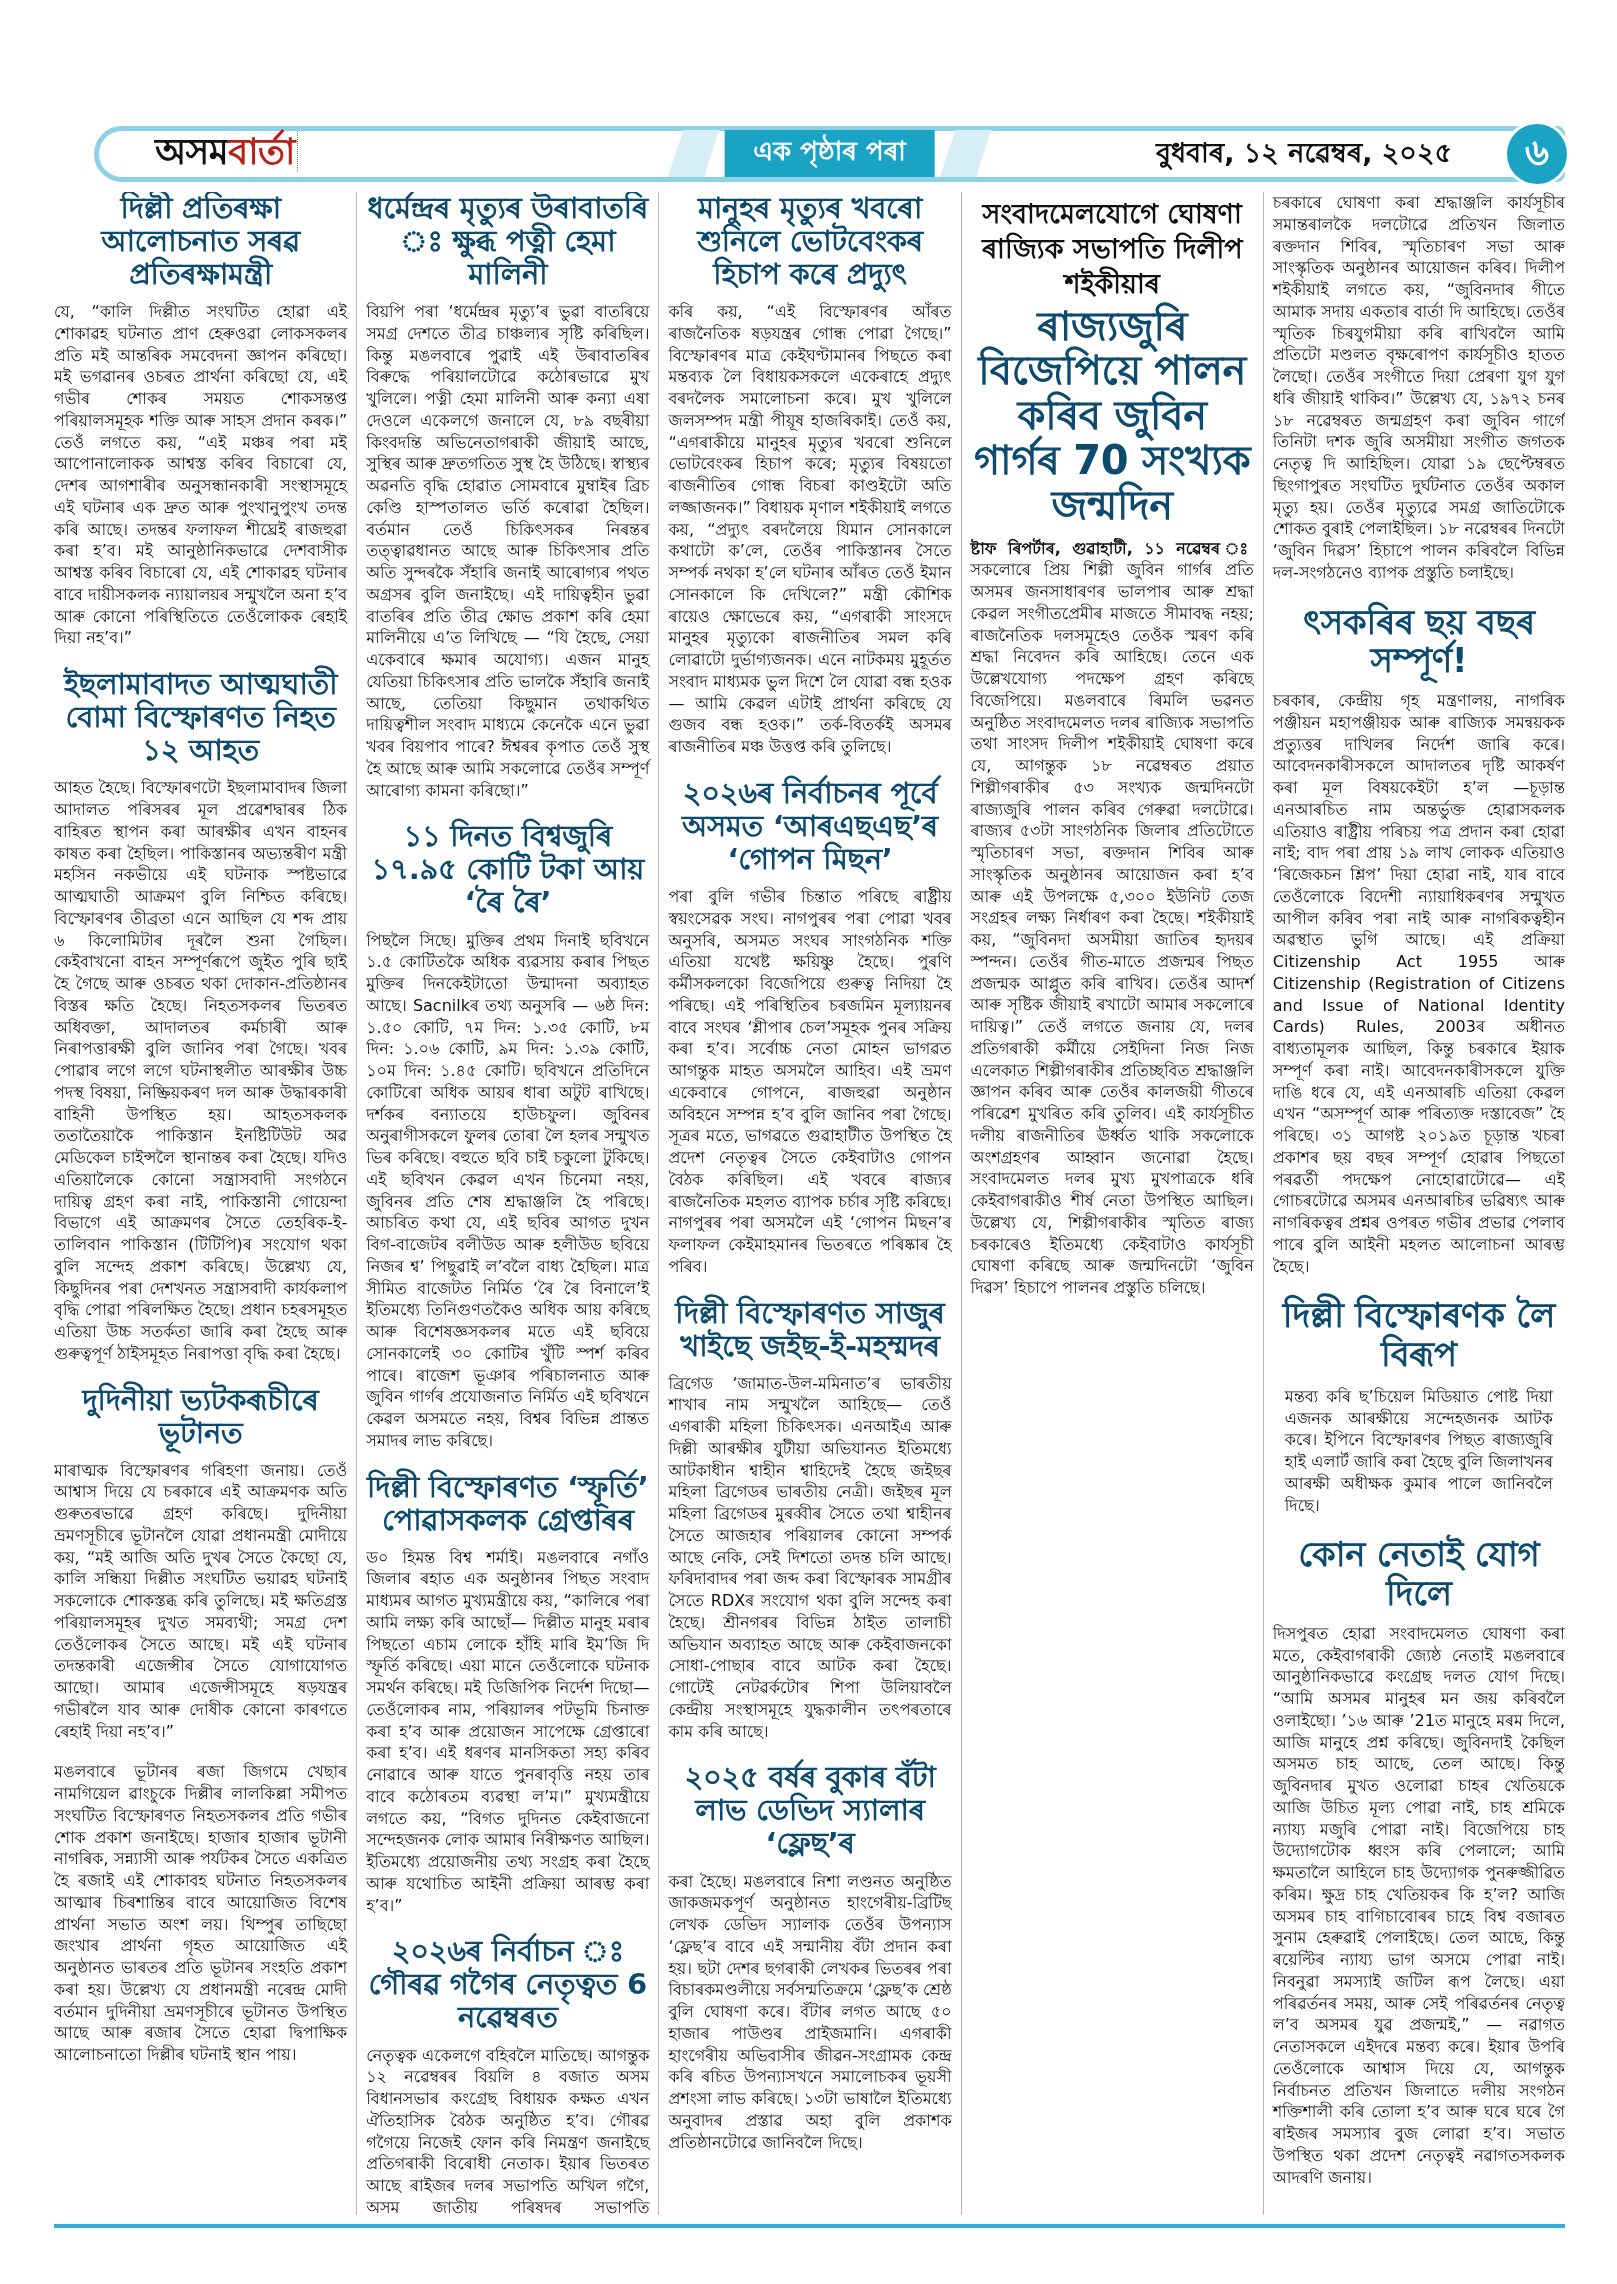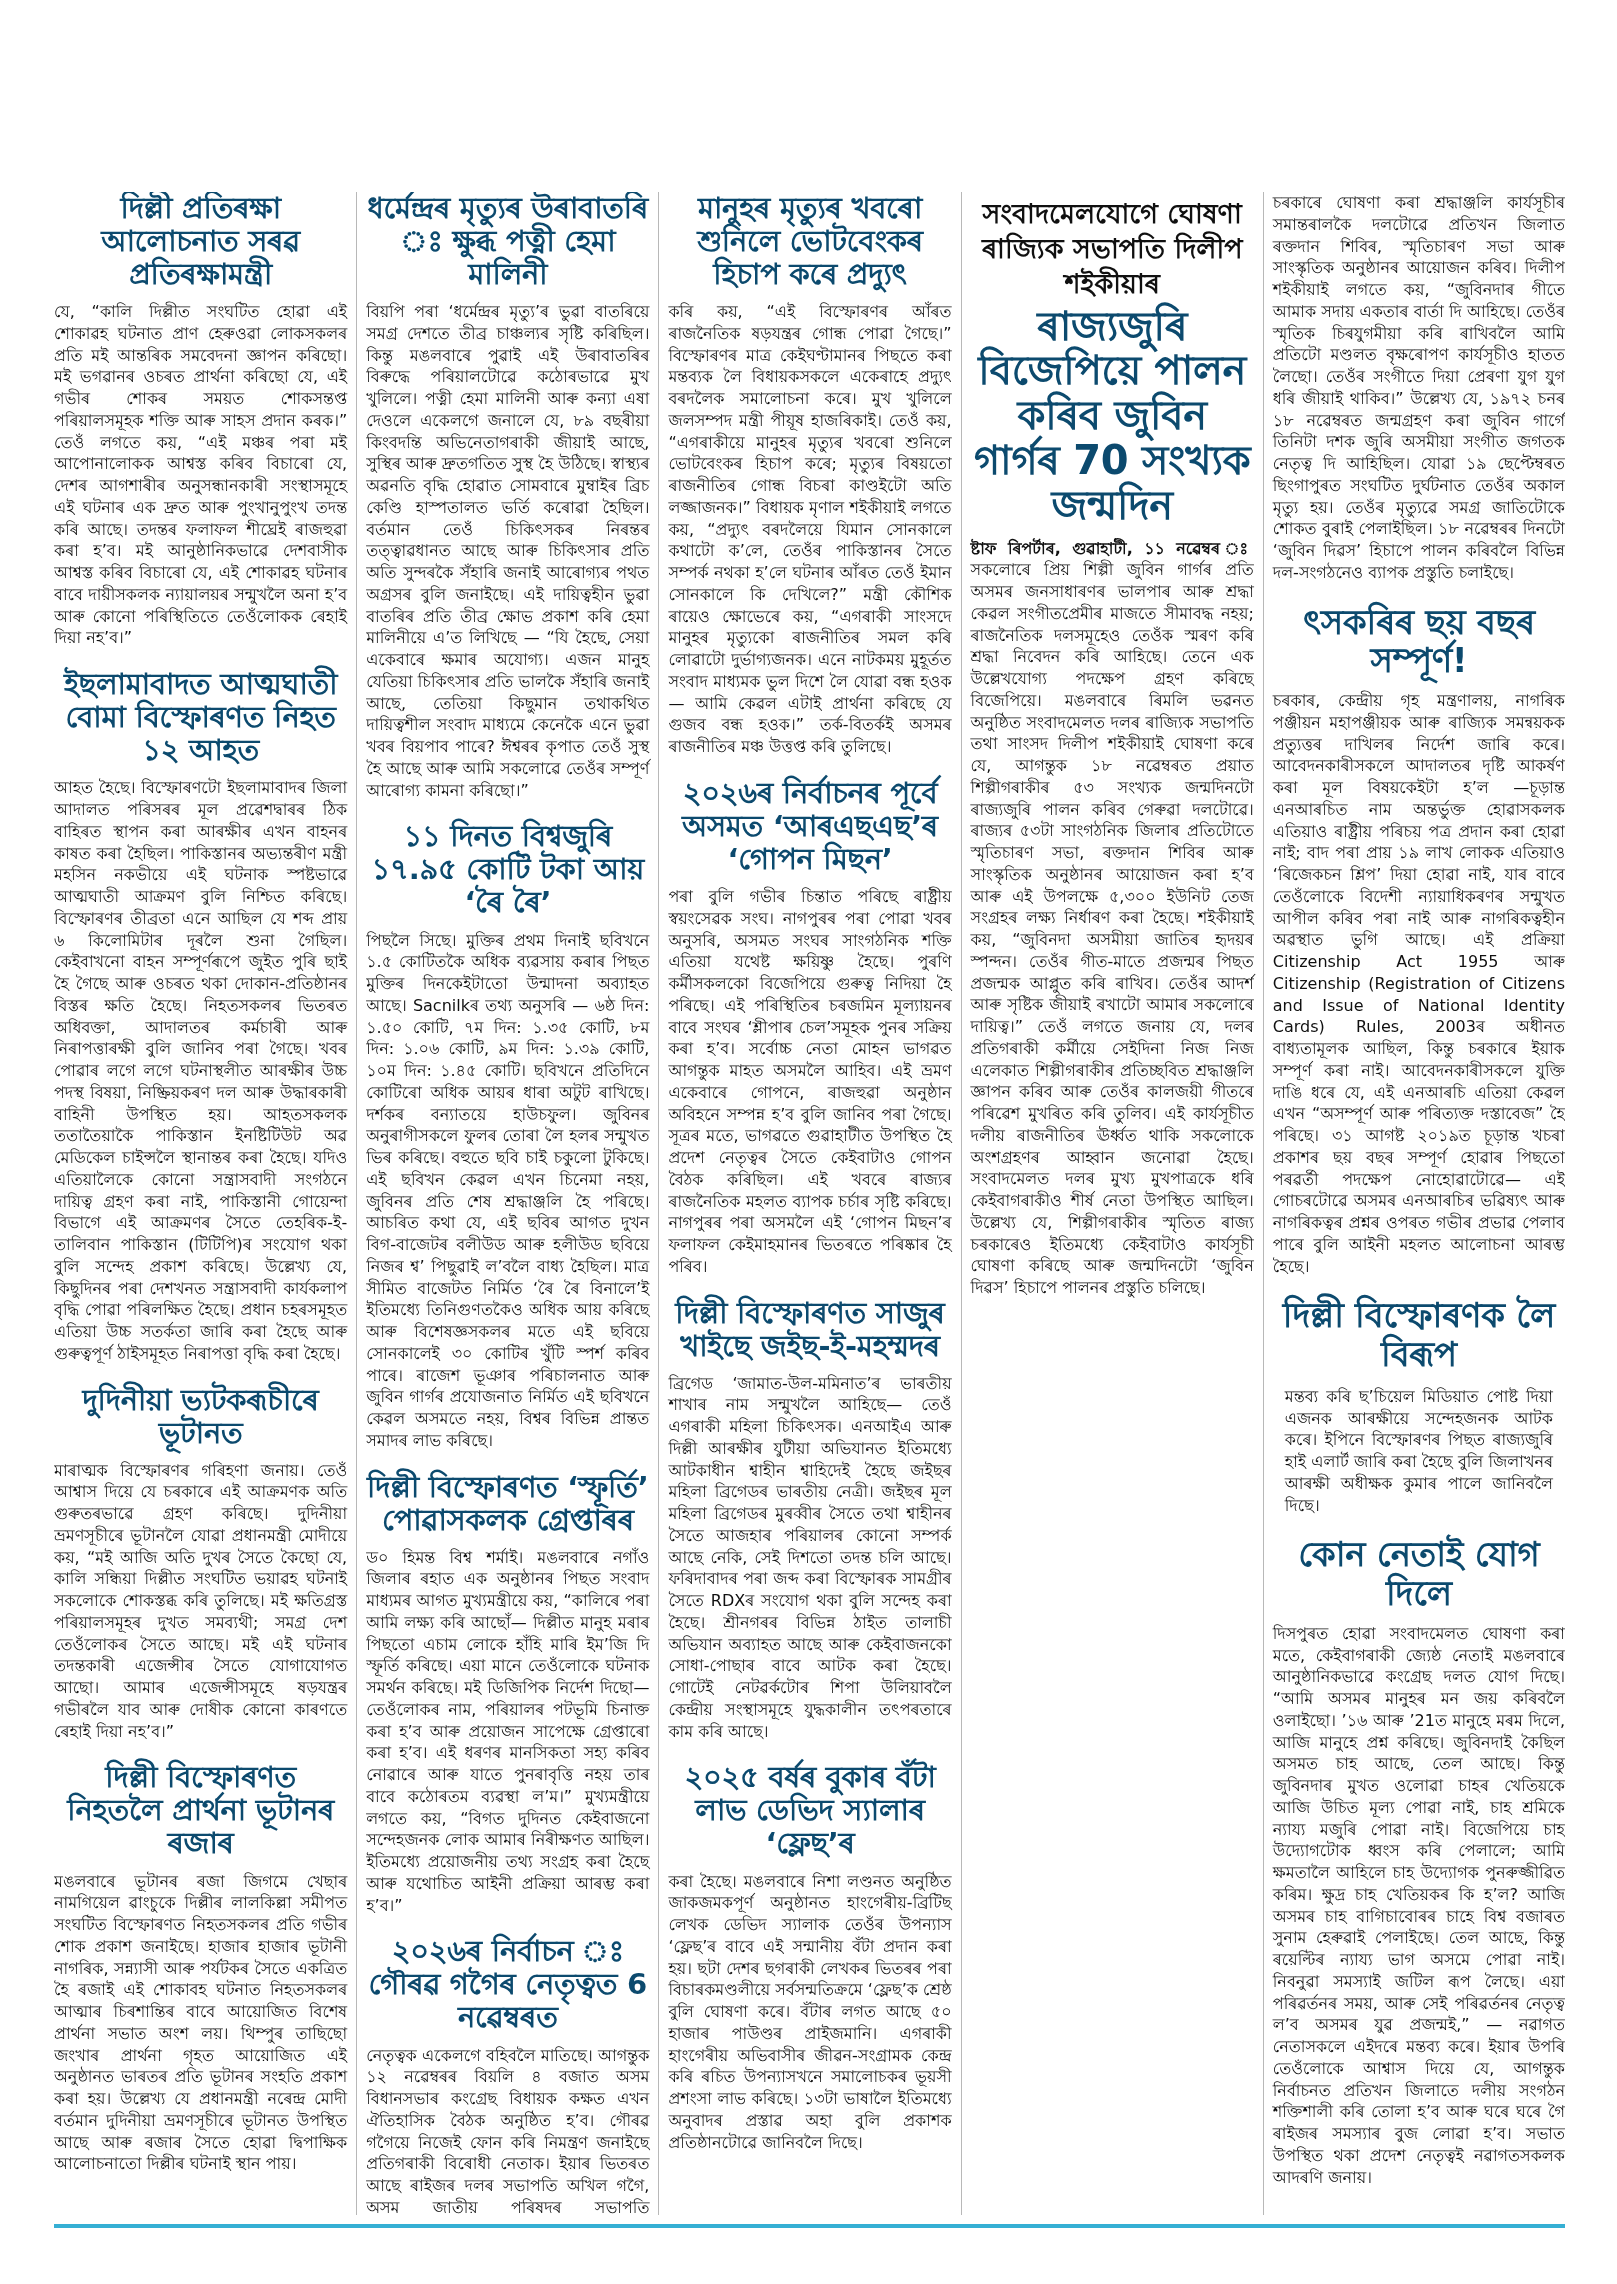--- a/index.html
+++ b/index.html
@@ -42,37 +42,44 @@
   .bodytext{font-size:16px;line-height:1.36;text-align:justify;}
   .byline{font-weight:bold;}
   
   .bottom-rule{position:absolute;left:54px;width:1511px;top:2224px;height:4.4px;background:#35afd4;}
 </style>
 </head>
 <body>
 
 <div class="page">
 
+  <div class="masthead">
+    <div class="m-logo">
+      <span class="lg1">অসম</span><span class="lg2">বাৰ্তা</span>
+    </div>
+    <div class="m-section">এক পৃষ্ঠাৰ পৰা</div>
+    <div class="m-date">বুধবাৰ, ১২ নৱেম্বৰ, ২০২৫</div>
+    <div class="m-circle">৬</div>
+  </div>
 
   <div class="cols">
       <div class="col">
         <section class="article">
           <h2 class="headline">দিল্লী প্ৰতিৰক্ষা আলোচনাত সৰৱ প্ৰতিৰক্ষামন্ত্ৰী</h2>
           <p class="bodytext" style="margin: 0px;">যে, “কালি দিল্লীত সংঘটিত হোৱা এই শোকাৱহ ঘটনাত প্ৰাণ হেৰুওৱা লোকসকলৰ প্ৰতি মই আন্তৰিক সমবেদনা জ্ঞাপন কৰিছো। মই ভগৱানৰ ওচৰত প্ৰাৰ্থনা কৰিছো যে, এই গভীৰ শোকৰ সময়ত শোকসন্তপ্ত পৰিয়ালসমূহক শক্তি আৰু সাহস প্ৰদান কৰক।” তেওঁ লগতে কয়, “এই মঞ্চৰ পৰা মই আপোনালোকক আশ্বস্ত কৰিব বিচাৰো যে, দেশৰ আগশাৰীৰ অনুসন্ধানকাৰী সংস্থাসমূহে এই ঘটনাৰ এক দ্ৰুত আৰু পুংখানুপুংখ তদন্ত কৰি আছে। তদন্তৰ ফলাফল শীঘ্ৰেই ৰাজহুৱা কৰা হ’ব। মই আনুষ্ঠানিকভাৱে দেশবাসীক আশ্বস্ত কৰিব বিচাৰো যে, এই শোকাৱহ ঘটনাৰ বাবে দায়ীসকলক ন্যায়ালয়ৰ সন্মুখলৈ অনা হ’ব আৰু কোনো পৰিস্থিতিতে তেওঁলোকক ৰেহাই দিয়া নহ’ব।”</p>
         </section>
         <section class="article">
           <h2 class="headline">ইছলামাবাদত আত্মঘাতী বোমা বিস্ফোৰণত নিহত ১২ আহত</h2>
           <p class="bodytext" style="margin: 0px;">আহত হৈছে। বিস্ফোৰণটো ইছলামাবাদৰ জিলা আদালত পৰিসৰৰ মূল প্ৰৱেশদ্বাৰৰ ঠিক বাহিৰত স্থাপন কৰা আৰক্ষীৰ এখন বাহনৰ কাষত কৰা হৈছিল। পাকিস্তানৰ অভ্যন্তৰীণ মন্ত্ৰী মহসিন নকভীয়ে এই ঘটনাক স্পষ্টভাৱে আত্মঘাতী আক্ৰমণ বুলি নিশ্চিত কৰিছে। বিস্ফোৰণৰ তীব্ৰতা এনে আছিল যে শব্দ প্ৰায় ৬ কিলোমিটাৰ দূৰলৈ শুনা গৈছিল। কেইবাখনো বাহন সম্পূৰ্ণৰূপে জুইত পুৰি ছাই হৈ গৈছে আৰু ওচৰত থকা দোকান-প্ৰতিষ্ঠানৰ বিস্তৰ ক্ষতি হৈছে। নিহতসকলৰ ভিতৰত অধিবক্তা, আদালতৰ কৰ্মচাৰী আৰু নিৰাপত্তাৰক্ষী বুলি জানিব পৰা গৈছে। খবৰ পোৱাৰ লগে লগে ঘটনাস্থলীত আৰক্ষীৰ উচ্চ পদস্থ বিষয়া, নিষ্ক্ৰিয়কৰণ দল আৰু উদ্ধাৰকাৰী বাহিনী উপস্থিত হয়। আহতসকলক ততাতৈয়াকৈ পাকিস্তান ইনষ্টিটিউট অৱ মেডিকেল চাইন্সলৈ স্থানান্তৰ কৰা হৈছে। যদিও এতিয়ালৈকে কোনো সন্ত্ৰাসবাদী সংগঠনে দায়িত্ব গ্ৰহণ কৰা নাই, পাকিস্তানী গোয়েন্দা বিভাগে এই আক্ৰমণৰ সৈতে তেহৰিক-ই-তালিবান পাকিস্তান (টিটিপি)ৰ সংযোগ থকা বুলি সন্দেহ প্ৰকাশ কৰিছে। উল্লেখ্য যে, কিছুদিনৰ পৰা দেশখনত সন্ত্ৰাসবাদী কাৰ্যকলাপ বৃদ্ধি পোৱা পৰিলক্ষিত হৈছে। প্ৰধান চহৰসমূহত এতিয়া উচ্চ সতৰ্কতা জাৰি কৰা হৈছে আৰু গুৰুত্বপূৰ্ণ ঠাইসমূহত নিৰাপত্তা বৃদ্ধি কৰা হৈছে।</p>
         </section>
         <section class="article">
           <h2 class="headline">দুদিনীয়া ভ্যটকৰূচীৰে ভূটানত</h2>
           <p class="bodytext" style="margin: 0px;">মাৰাত্মক বিস্ফোৰণৰ গৰিহণা জনায়। তেওঁ আশ্বাস দিয়ে যে চৰকাৰে এই আক্ৰমণক অতি গুৰুতৰভাৱে গ্ৰহণ কৰিছে। দুদিনীয়া ভ্ৰমণসূচীৰে ভূটানলৈ যোৱা প্ৰধানমন্ত্ৰী মোদীয়ে কয়, “মই আজি অতি দুখৰ সৈতে কৈছো যে, কালি সন্ধিয়া দিল্লীত সংঘটিত ভয়াৱহ ঘটনাই সকলোকে শোকস্তব্ধ কৰি তুলিছে। মই ক্ষতিগ্ৰস্ত পৰিয়ালসমূহৰ দুখত সমব্যথী; সমগ্ৰ দেশ তেওঁলোকৰ সৈতে আছে। মই এই ঘটনাৰ তদন্তকাৰী এজেন্সীৰ সৈতে যোগাযোগত আছো। আমাৰ এজেন্সীসমূহে ষড়যন্ত্ৰৰ গভীৰলৈ যাব আৰু দোষীক কোনো কাৰণতে ৰেহাই দিয়া নহ’ব।”</p>
         </section>
         <section class="article">
-          <h2 class="headline">দিল্লী বিস্ফোৰণত নিহতলৈ প্ৰাৰ্থনা ভূটানৰ ৰজাৰ</h2>
           <p class="bodytext" style="margin: 0px;">মঙলবাৰে ভূটানৰ ৰজা জিগমে খেছাৰ নামগিয়েল ৱাংচুকে দিল্লীৰ লালকিল্লা সমীপত সংঘটিত বিস্ফোৰণত নিহতসকলৰ প্ৰতি গভীৰ শোক প্ৰকাশ জনাইছে। হাজাৰ হাজাৰ ভূটানী নাগৰিক, সন্ন্যাসী আৰু পৰ্যটকৰ সৈতে একত্ৰিত হৈ ৰজাই এই শোকাবহ ঘটনাত নিহতসকলৰ আত্মাৰ চিৰশান্তিৰ বাবে আয়োজিত বিশেষ প্ৰাৰ্থনা সভাত অংশ লয়। থিম্পুৰ তাছিছো জংখাৰ প্ৰাৰ্থনা গৃহত আয়োজিত এই অনুষ্ঠানত ভাৰতৰ প্ৰতি ভূটানৰ সংহতি প্ৰকাশ কৰা হয়। উল্লেখ্য যে প্ৰধানমন্ত্ৰী নৰেন্দ্ৰ মোদী বৰ্তমান দুদিনীয়া ভ্ৰমণসূচীৰে ভূটানত উপস্থিত আছে আৰু ৰজাৰ সৈতে হোৱা দ্বিপাক্ষিক আলোচনাতো দিল্লীৰ ঘটনাই স্থান পায়।</p>
         </section>
       </div>
       <div class="col">
         <section class="article">
           <h2 class="headline">ধৰ্মেন্দ্ৰৰ মৃত্যুৰ উৰাবাতৰি ঃ ক্ষুব্ধ পত্নী হেমা মালিনী</h2>
           <p class="bodytext" style="margin: 0px;">বিয়পি পৰা ‘ধৰ্মেন্দ্ৰৰ মৃত্যু’ৰ ভুৱা বাতৰিয়ে সমগ্ৰ দেশতে তীব্ৰ চাঞ্চল্যৰ সৃষ্টি কৰিছিল। কিন্তু মঙলবাৰে পুৱাই এই উৰাবাতৰিৰ বিৰুদ্ধে পৰিয়ালটোৱে কঠোৰভাৱে মুখ খুলিলে। পত্নী হেমা মালিনী আৰু কন্যা এষা দেওলে একেলগে জনালে যে, ৮৯ বছৰীয়া কিংবদন্তি অভিনেতাগৰাকী জীয়াই আছে, সুস্থিৰ আৰু দ্ৰুতগতিত সুস্থ হৈ উঠিছে। স্বাস্থ্যৰ অৱনতি বৃদ্ধি হোৱাত সোমবাৰে মুম্বাইৰ ব্ৰিচ কেণ্ডি হাস্পতালত ভৰ্তি কৰোৱা হৈছিল। বৰ্তমান তেওঁ চিকিৎসকৰ নিৰন্তৰ তত্ত্বাৱধানত আছে আৰু চিকিৎসাৰ প্ৰতি অতি সুন্দৰকৈ সঁহাৰি জনাই আৰোগ্যৰ পথত অগ্ৰসৰ বুলি জনাইছে। এই দায়িত্বহীন ভুৱা বাতৰিৰ প্ৰতি তীব্ৰ ক্ষোভ প্ৰকাশ কৰি হেমা মালিনীয়ে এ’ত লিখিছে — “যি হৈছে, সেয়া একেবাৰে ক্ষমাৰ অযোগ্য। এজন মানুহ যেতিয়া চিকিৎসাৰ প্ৰতি ভালকৈ সঁহাৰি জনাই আছে, তেতিয়া কিছুমান তথাকথিত দায়িত্বশীল সংবাদ মাধ্যমে কেনেকৈ এনে ভুৱা খবৰ বিয়পাব পাৰে? ঈশ্বৰৰ কৃপাত তেওঁ সুস্থ হৈ আছে আৰু আমি সকলোৱে তেওঁৰ সম্পূৰ্ণ আৰোগ্য কামনা কৰিছো।”</p>
         </section>
         <section class="article">
           <h2 class="headline">১১ দিনত বিশ্বজুৰি ১৭.৯৫ কোটি টকা আয় ‘ৰৈ ৰৈ’</h2>

